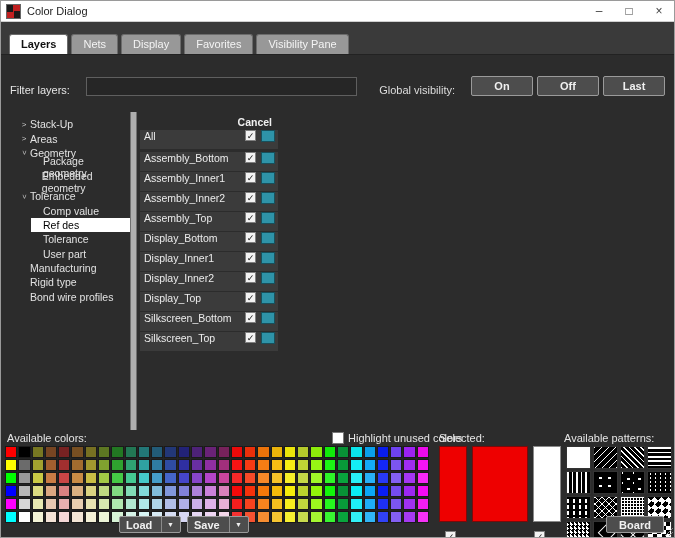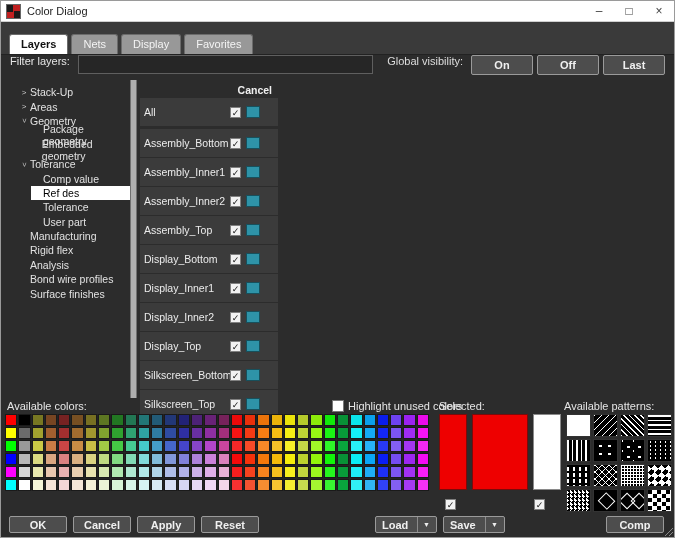--- a/index.html
+++ b/index.html
@@ -15,43 +15,43 @@
   .win-controls{margin-left:auto;display:flex;height:100%}
   .win-btn{width:30px;display:flex;align-items:center;justify-content:center;
            color:#444;font-size:12px;cursor:default}
   
   .tabstrip{height:32px;background:#3a3a3a;display:flex;align-items:flex-end;
             padding:0 0 0 8px;border-bottom:1px solid #222}
   .tab{padding:3px 11px 4px;margin-right:3px;background:#989898;color:#f4f4f4;
        border:1px solid #6b6b6b;border-bottom:none;border-radius:3px 3px 0 0;font-size:11px}
   .tab.selected{background:#ffffff;color:#111;font-weight:bold}
   
-  .filterrow{height:25px;display:flex;align-items:flex-start;padding:0 9px;gap:8px}
+  .filterrow{height:25px;display:flex;align-items:flex-end;padding:16px 9px;gap:16px}
   .filterrow label{color:#e5e5e5}
   .filter-input{flex:1;height:15px;background:#262626;border:1px solid #5f5f5f;
                 color:#ddd;font-size:11px;margin-right:4px;outline:none}
   .gv-label{margin-left:2px}
   .gv-btn{width:60px;height:18px;background:#4d4d4d;border:1px solid #9a9a9a;border-radius:2px;
           color:#f0f0f0;display:flex;align-items:center;justify-content:center;font-weight:bold;font-size:11px}
   
   .main{display:flex;height:318px}
   .tree{width:129px;padding-top:5px}
   .titem{height:14.4px;display:flex;align-items:center;color:#e2e2e2;font-size:10.5px}
   .titem.lv0{padding-left:17px}
   .titem.lv1{padding-left:30px}
   .titem.sel{background:#ffffff;color:#000;padding-left:0;margin-left:30px}
   .arr{width:12px;font-size:8px;color:#ccc;display:flex;align-items:center;justify-content:center}
   .arr.exp{transform:rotate(90deg)}
   .divider{width:5px;background:#aeaeae;border-left:1px solid #6f6f6f;border-right:1px solid #6f6f6f}
   .tablewrap{flex:1;padding:3px 0 0 3px}
   .layer-table{width:138px}
   .thead{height:13px;display:flex;justify-content:flex-end;align-items:center;
          color:#f0f0f0;font-weight:bold;font-size:10.5px;padding-right:6px;margin-bottom:2px}
-  .trow{height:28px;display:flex;align-items:center;background:#3b3b3b;margin-bottom:1px;
-        padding:0 18px 0 4px;font-size:10.5px;color:#ececec}
+  .trow{height:19px;display:flex;background:#3b3b3b;margin-bottom:1px;
+        padding:0 3px 0 4px;font-size:10.5px;color:#ececec}
   .trow.all{margin-bottom:3px}
   .tl{flex:1;overflow:hidden;white-space:nowrap}
   .cb{width:11px;height:11px;background:#f2f2f2;border:1px solid #808080;color:#111;
       font-size:9px;line-height:10px;text-align:center;flex:0 0 auto;box-sizing:border-box}
   .sw{width:14px;height:12px;margin-left:5px;border:1px solid #17505c;flex:0 0 auto;box-sizing:border-box}
   
   .bottom{position:relative;height:119px}
   .slabel{position:absolute;top:2px;color:#e5e5e5}
   .lbl-colors{left:6px}
   .hl-box{position:absolute;left:331px;top:2px;width:10px;height:10px;background:#fff;border:1px solid #777}
@@ -119,20 +119,21 @@
     <span class="win-btn">□</span>
     <span class="win-btn">×</span>
   </span>
 </div>
 
 <div class="tabstrip">
     <div class="tab selected">Layers</div>
     <div class="tab">Nets</div>
     <div class="tab">Display</div>
     <div class="tab">Favorites</div>
+    <div class="tab">Visibility Pane</div>
   </div>
 
 <div class="filterrow">
   <label>Filter layers:</label>
   <input class="filter-input" type="text" value="" style="">
   <span class="gv-label">Global visibility:</span>
   <span style="display:flex;gap:4px">
       <div class="gv-btn">On</div>
       <div class="gv-btn">Off</div>
       <div class="gv-btn">Last</div>
@@ -180,33 +181,25 @@
       <div class="titem lv1">
         <div class="arr"></div>
         <div class="tlabel">User part</div>
       </div>
       <div class="titem lv0">
         <div class="arr"></div>
         <div class="tlabel">Manufacturing</div>
       </div>
       <div class="titem lv0">
         <div class="arr"></div>
-        <div class="tlabel">Rigid flex</div>
-      </div>
-      <div class="titem lv0">
-        <div class="arr"></div>
-        <div class="tlabel">Analysis</div>
+        <div class="tlabel">Rigid type</div>
       </div>
       <div class="titem lv0">
         <div class="arr"></div>
         <div class="tlabel">Bond wire profiles</div>
-      </div>
-      <div class="titem lv0">
-        <div class="arr"></div>
-        <div class="tlabel">Surface finishes</div>
       </div>
     </div>
   <div class="divider"></div>
   <div class="tablewrap">
     <div class="layer-table">
       <div class="thead">Cancel</div>
       <div>
           <div class="trow all">
             <div class="tl">All</div>
             <div class="cb">✓</div>
@@ -488,30 +481,24 @@
       <div class="pat p-grid-mesh"></div>
       <div class="pat p-diamond-checker"></div>
       <div class="pat p-weave"></div>
       <div class="pat p-diamond-outline"></div>
       <div class="pat p-double-diamond"></div>
       <div class="pat p-checkerboard"></div>
     </div>
 </div>
 
 <div class="footer">
-  <span style="display:flex">
-      <div class="fbtn">OK</div>
-      <div class="fbtn">Cancel</div>
-      <div class="fbtn">Apply</div>
-      <div class="fbtn">Reset</div>
-    </span>
   <span class="spacer-ls"></span>
   <span class="fbtn drop">
     <span>Load</span>
     <span class="dar">▼</span>
   </span>
   <span class="fbtn drop">
     <span>Save</span>
     <span class="dar">▼</span>
   </span>
-  <span class="fbtn help">Comp</span>
+  <span class="fbtn help">Board</span>
 </div>
 <div class="grip"></div>
 
 </body></html>

